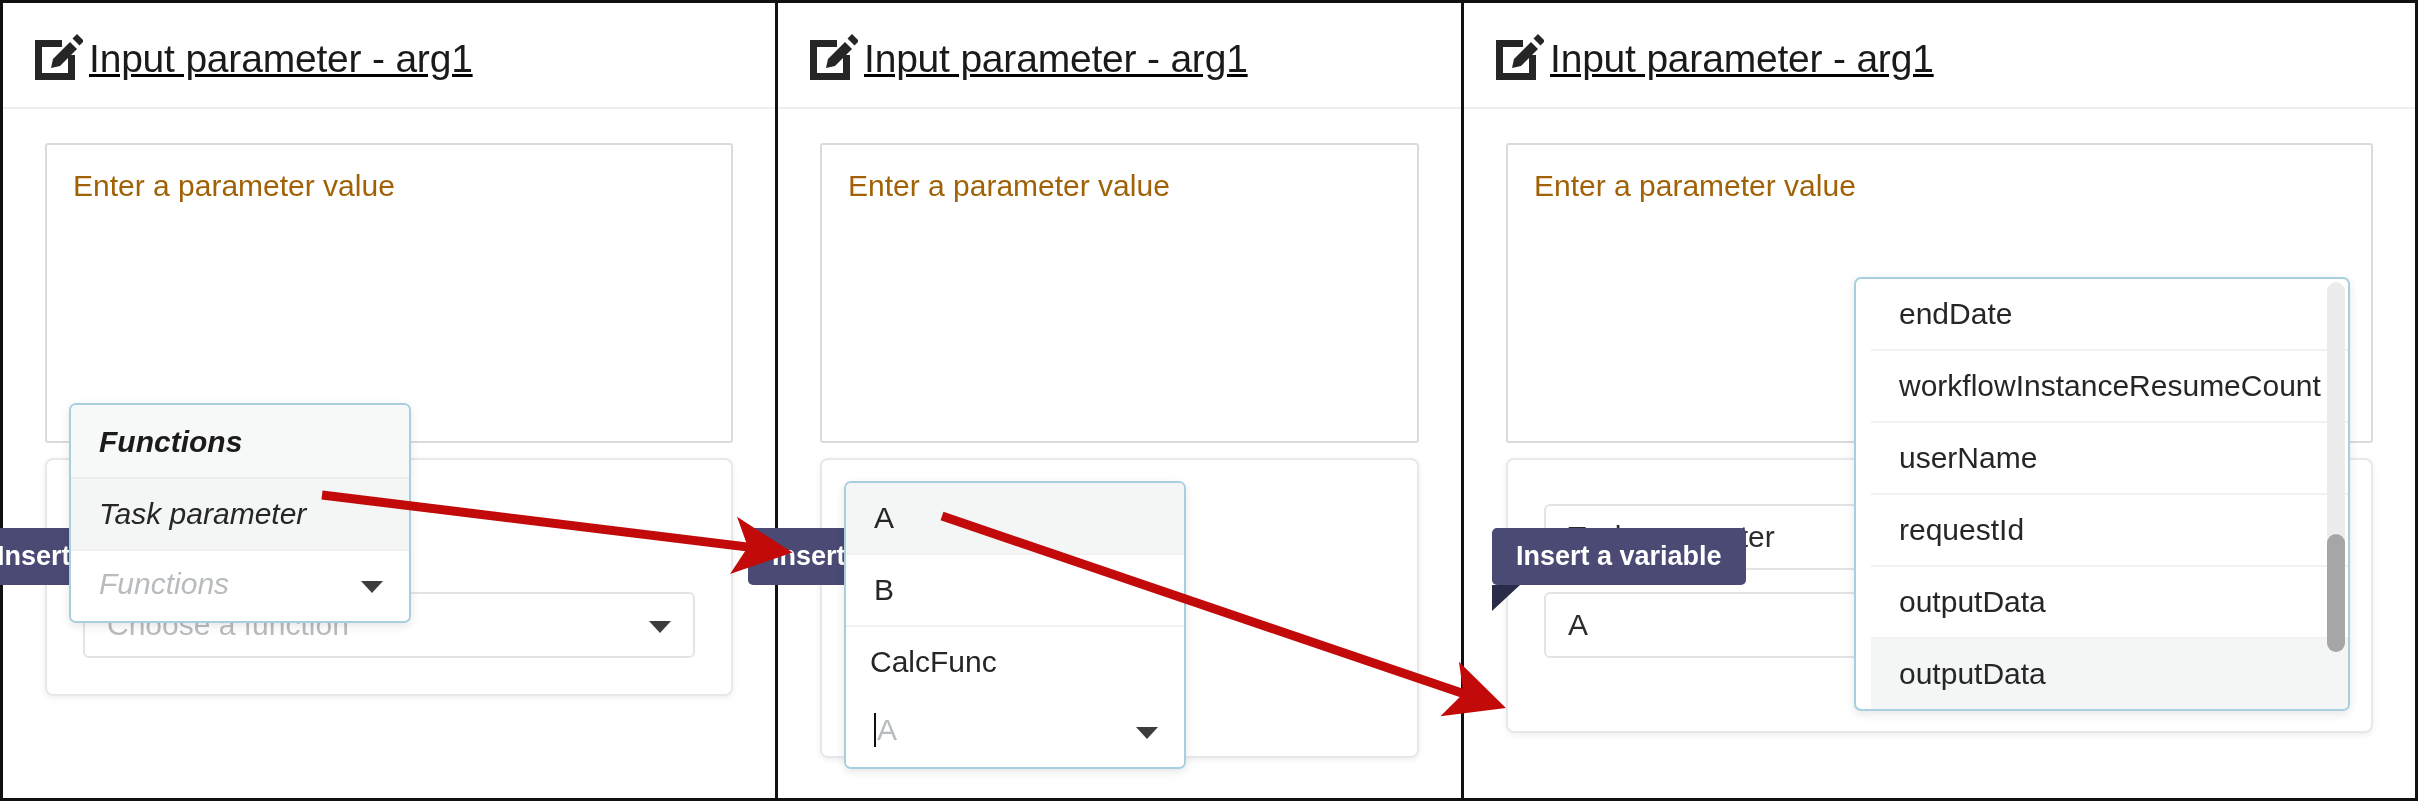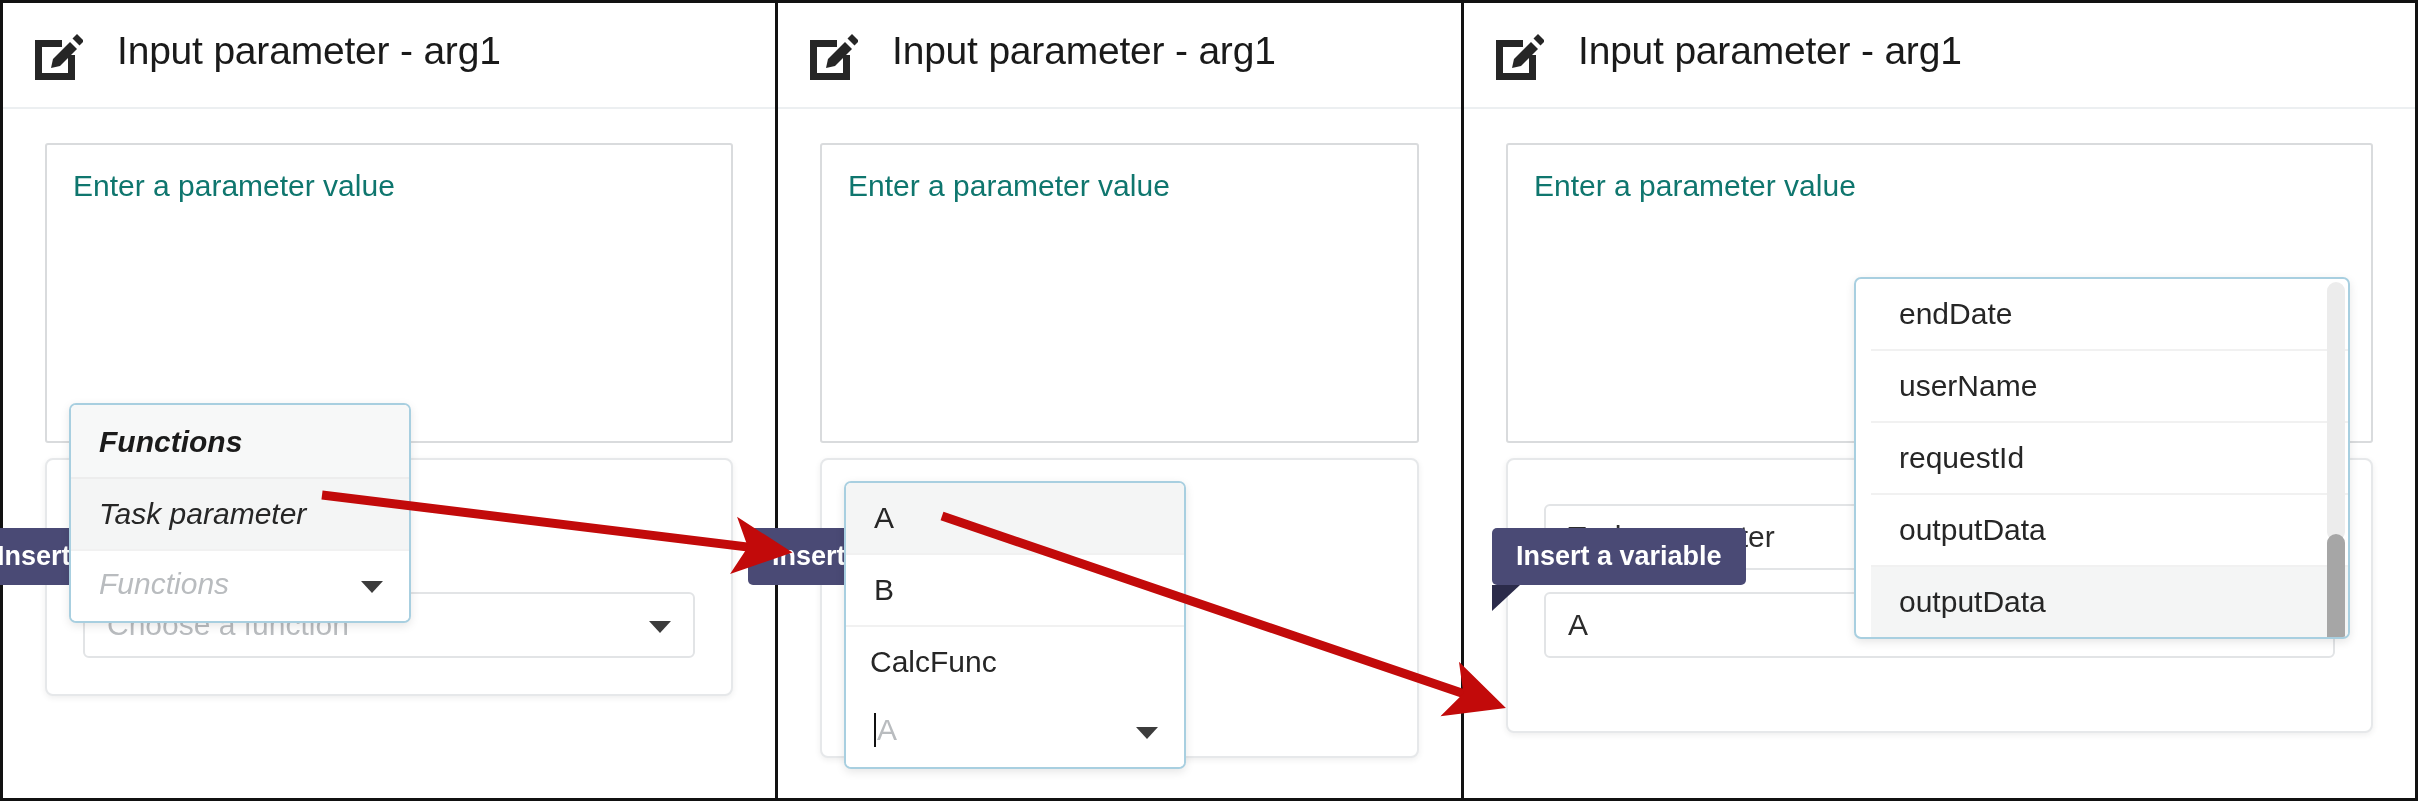--- a/index.html
+++ b/index.html
@@ -36,24 +36,25 @@
   #panel-3 { left: 1461px; width: 957px; border-right: 3px solid #111111; }
 
   
   .dialog {
     position: absolute;
     left: 0; top: 0; right: 0;
     background: #ffffff;
   }
   .dialog-header {
     display: flex;
-    align-items: flex-start;
-    gap: 34px;
+    align-items: flex-end;
+    gap: 6px;
     padding: 26px 0 26px 28px;
     border-bottom: 2px solid #eceff1;
+    text-decoration: underline;
   }
   .edit-icon { width: 52px; height: 52px; flex: 0 0 auto; }
   .dialog-title {
     font-size: 39px;
     color: #1a1a1a;
     font-weight: 400;
     letter-spacing: -0.2px;
     white-space: nowrap;
   }
 
@@ -62,21 +63,21 @@
   }
   .param-textarea {
     border: 2px solid #d9dbdd;
     border-radius: 3px;
     height: 300px;
     box-sizing: border-box;
     padding: 24px 26px;
     background: #ffffff;
   }
   .ta-placeholder {
-    color: #0f766e;
+    color: #a16207;
     font-size: 30px;
   }
 
   
   .var-card {
     position: absolute;
     left: 42px;
     top: 455px;
     right: 42px;
     min-height: 220px;
@@ -341,20 +342,21 @@
         <span class="caret"></span>
       </div>
     </div>
 
     <div class="tooltip" style="left:28px; top:525px; ">
       <span>Insert a variable</span>
     </div>
 
     <div class="dropdown" style="left:390px; top:274px; width:496px;padding-left:15px;">
       <div class="dd-item">endDate</div>
+      <div class="dd-item">workflowInstanceResumeCount</div>
       <div class="dd-item">userName</div>
       <div class="dd-item">requestId</div>
       <div class="dd-item">outputData</div>
       <div class="dd-item hl" style="border-bottom:none;">outputData</div>
       <div class="dd-scroll-track"></div>
       <div class="dd-scroll-thumb"></div>
     </div>
   </div>
 
   <svg class="arrow-layer" viewBox="0 0 2418 801">

